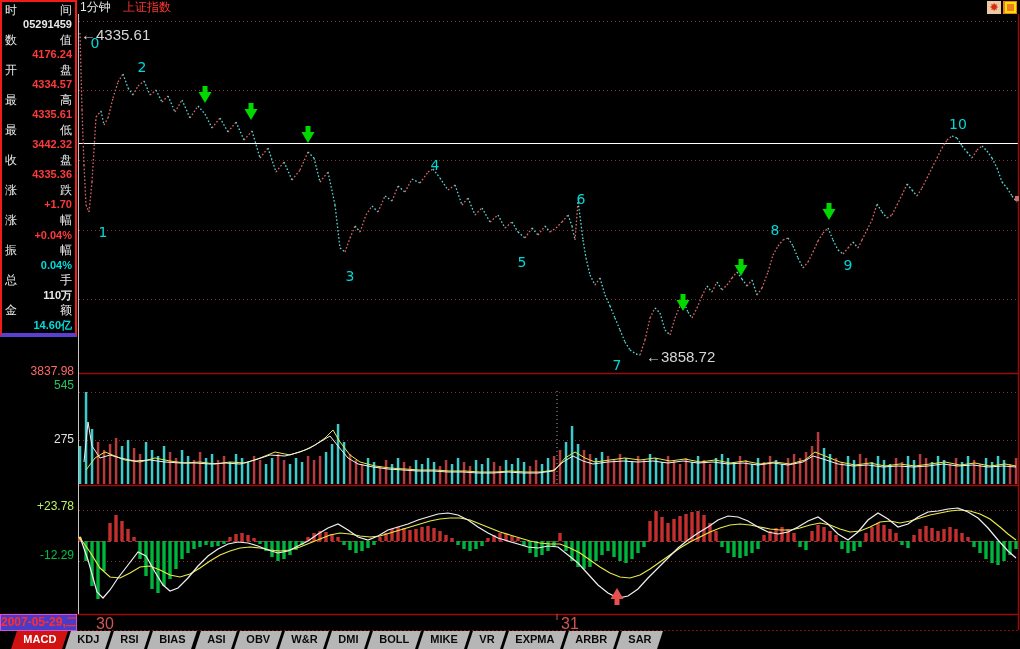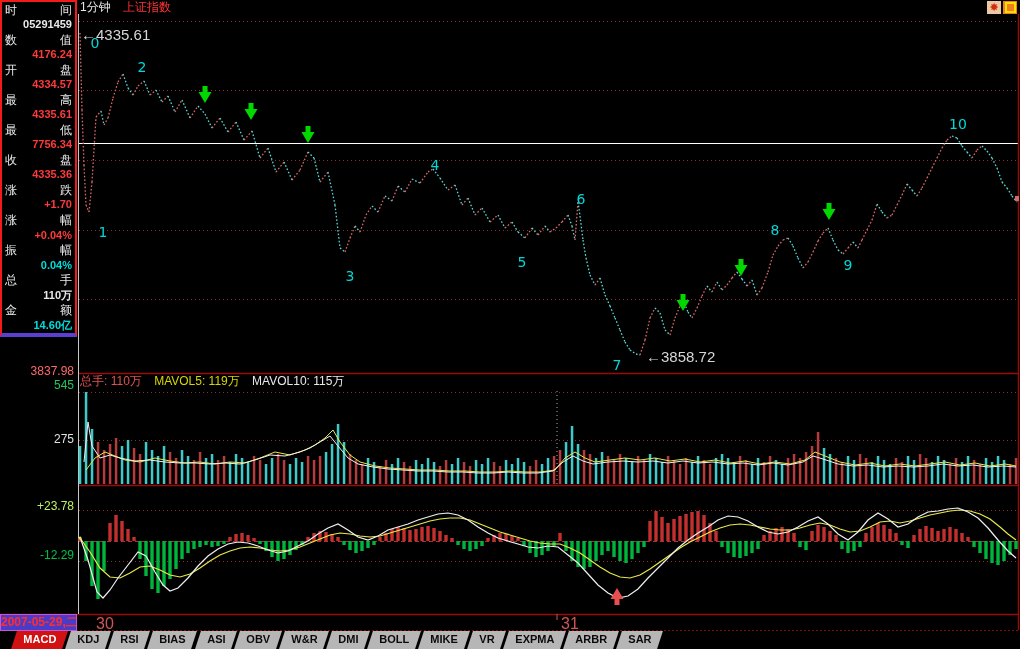--- a/index.html
+++ b/index.html
@@ -629,21 +629,21 @@
           <span>最</span>
           <span>高</span>
         </div>
         <div class="qval v-red">4335.61</div>
       </div>
       <div class="qrow">
         <div class="qlabel">
           <span>最</span>
           <span>低</span>
         </div>
-        <div class="qval v-red">7756.34</div>
+        <div class="qval v-red">3442.32</div>
       </div>
       <div class="qrow">
         <div class="qlabel">
           <span>收</span>
           <span>盘</span>
         </div>
         <div class="qval v-red">4335.36</div>
       </div>
       <div class="qrow">
         <div class="qlabel">
@@ -696,25 +696,20 @@
   <div class="winicons">
     <div class="winicon icon-star">✸</div>
     <div class="winicon icon-box">
         <div class="inner"></div>
       </div>
   </div>
 
   <div class="anno" style="left:81px;top:26px">←4335.61</div>
   <div class="anno" style="left:646px;top:348px">←3858.72</div>
 
-  <div class="hdr" style="left:80px;top:374px">
-    <span class="h-red">总手: 110万</span>
-    <span class="h-yellow">MAVOL5: 119万</span>
-    <span class="h-white">MAVOL10: 115万</span>
-  </div>
 
 
   <div id="xlabels">
       <div class="xlab" style="left: 84px; top: 615px;">30</div>
       <div class="xlab" style="left: 549px; top: 615px;">31</div>
     </div>
 
   <div class="datebox">2007-05-29,二</div>
 
   <div class="scroll-left">◄</div>

